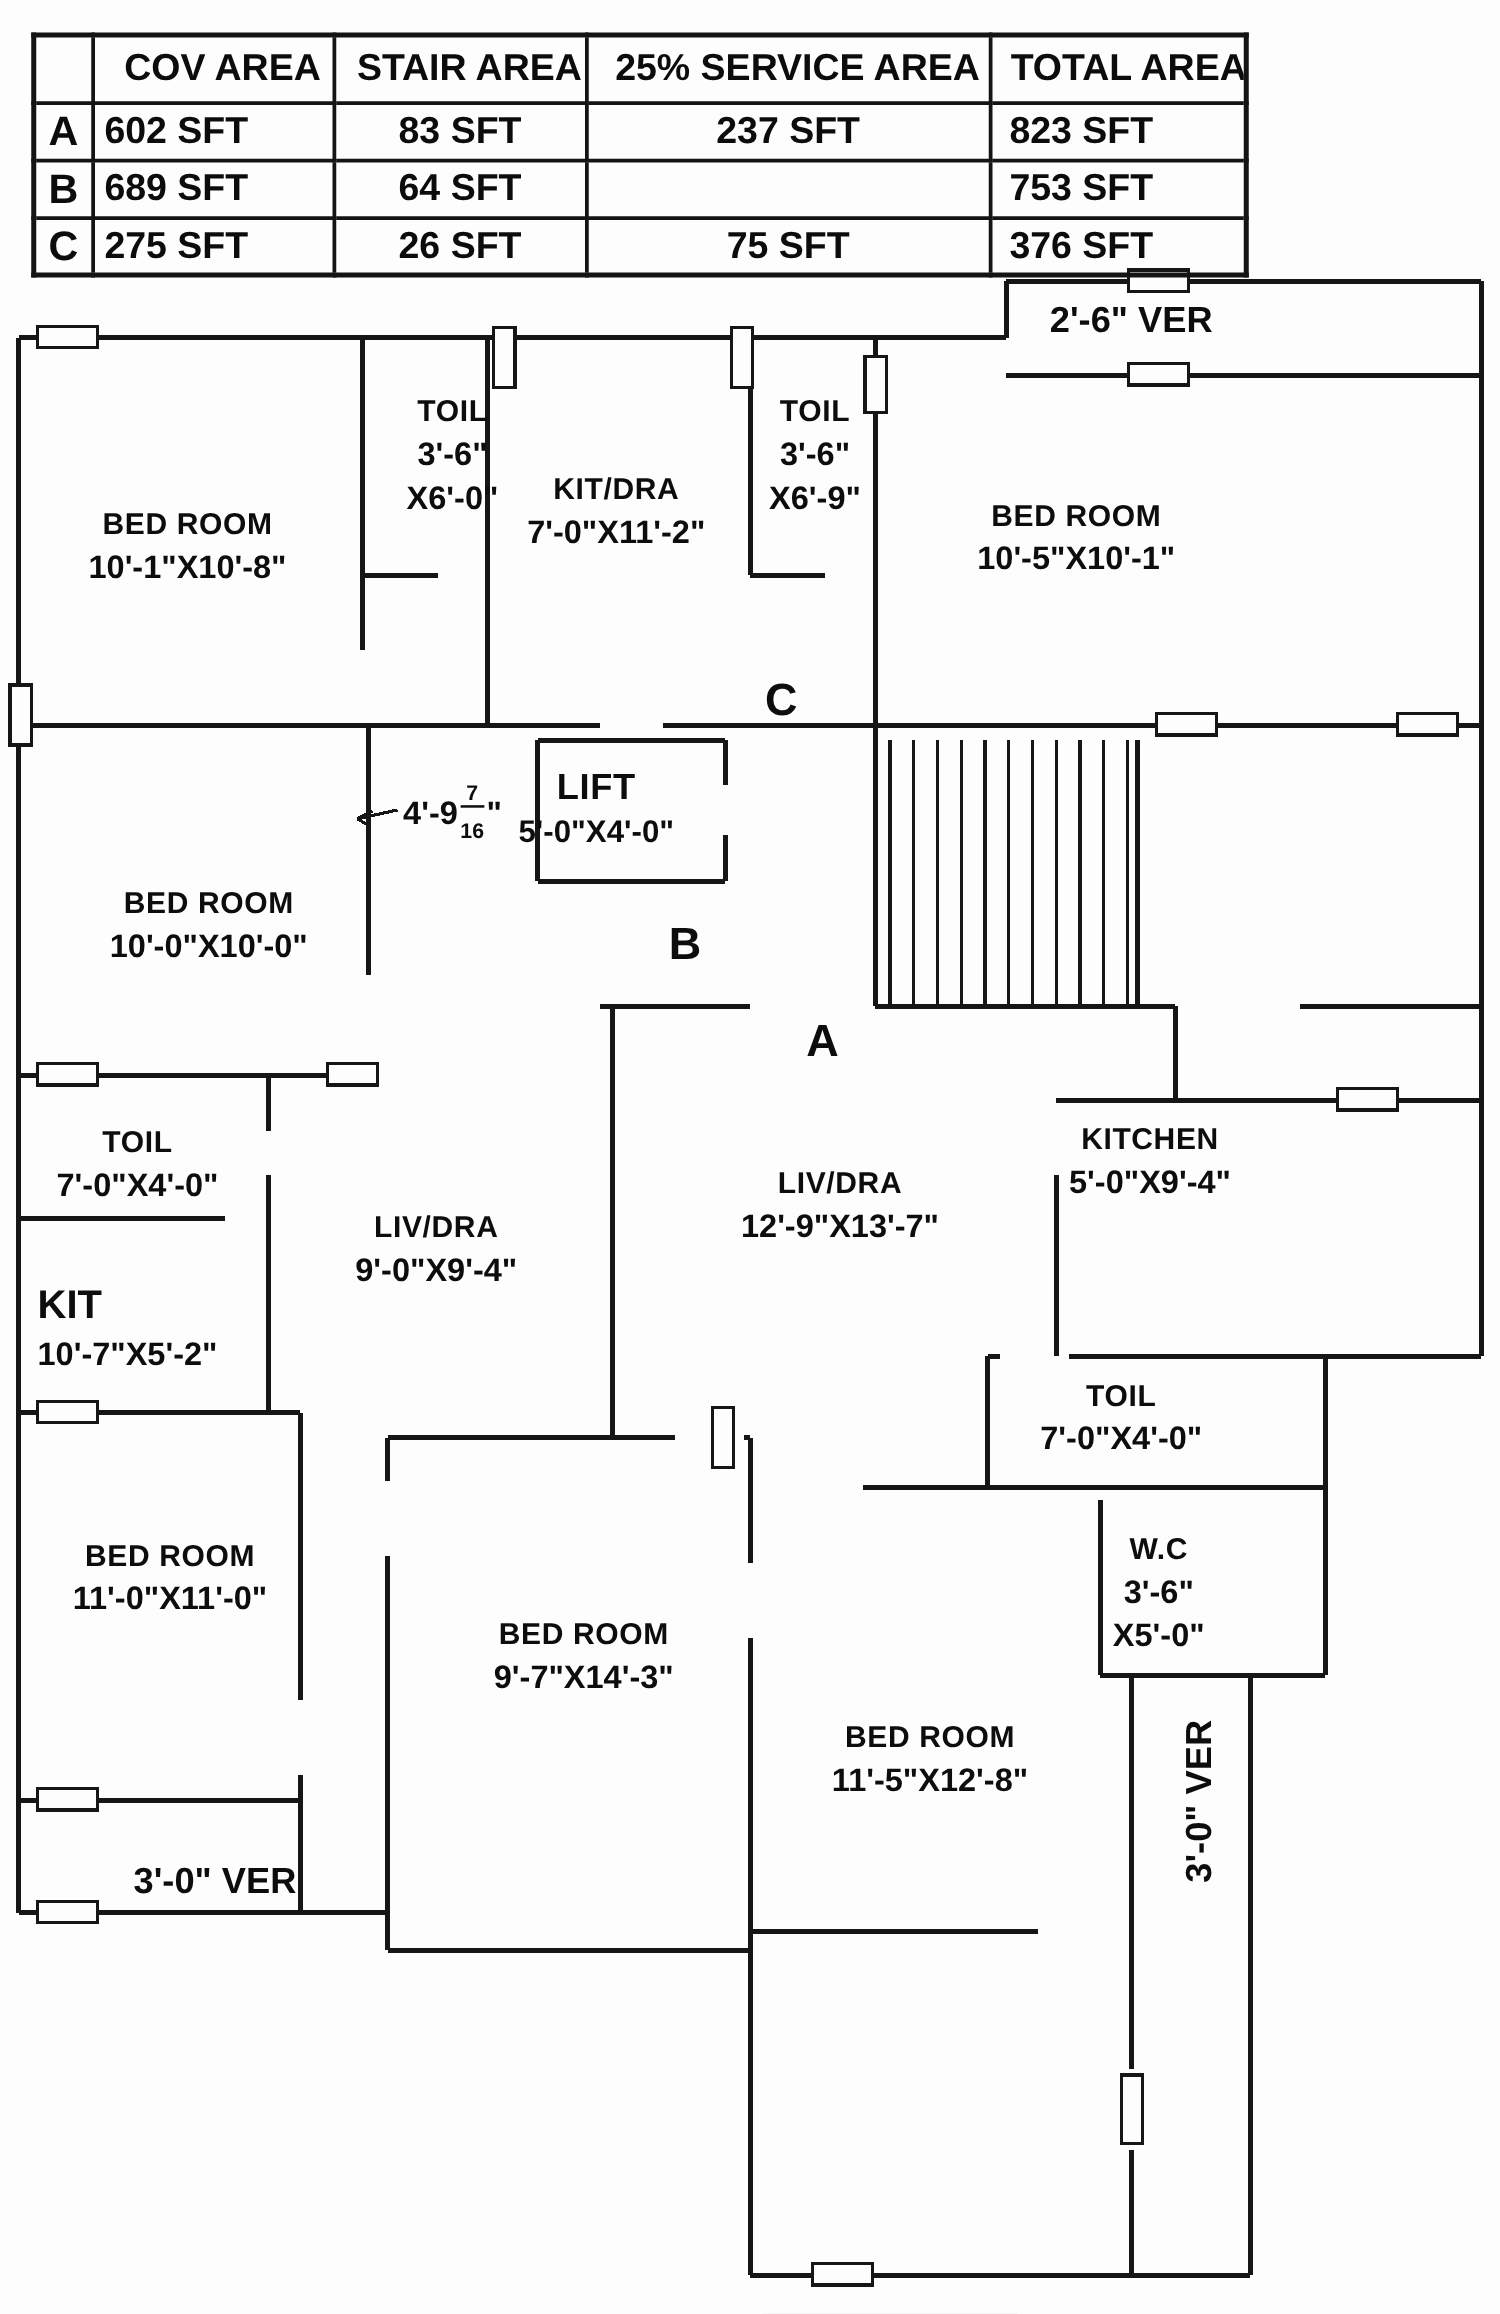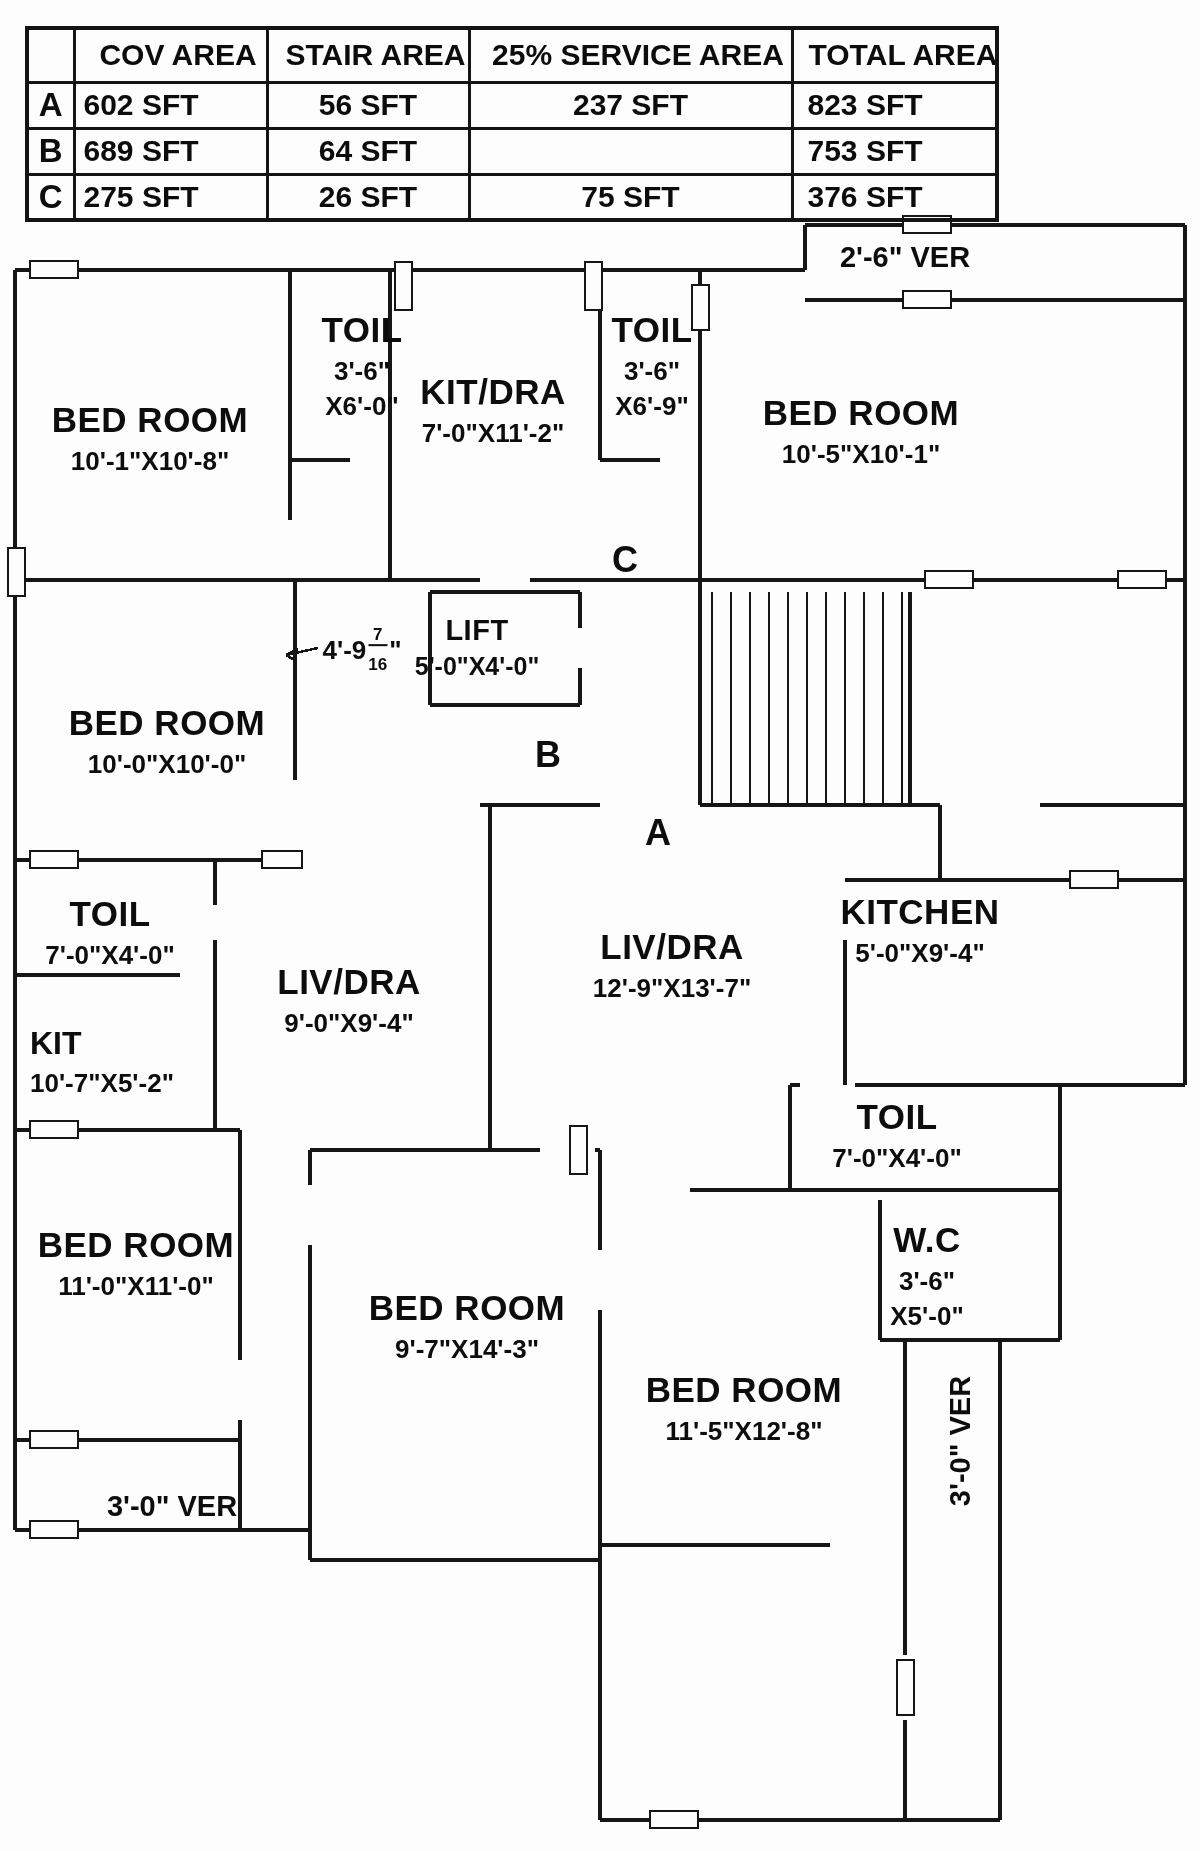--- a/index.html
+++ b/index.html
@@ -17,21 +17,21 @@
   .c-unit{text-align:center;font-size:33px}
   .c-cov{text-align:left;padding-left:8px}
   .c-stair{text-align:center}
   .c-serv{text-align:center}
   .c-total{text-align:left;padding-left:14px}
   .h-center{text-align:center;padding-left:15px}
 
   
   .lbl{position:absolute;transform:translate(-50%,-50%);text-align:center;font-weight:bold;
        white-space:nowrap;line-height:1.34;color:#0d0d0d}
-  .lbl .nm{font-size:35px;letter-spacing:.5px}
+  .lbl .nm{font-size:24px;letter-spacing:.5px}
   .lbl .dm{font-size:26px}
   .unit{position:absolute;transform:translate(-50%,-50%);font-weight:bold;font-size:36px;color:#0d0d0d}
   .ver{position:absolute;transform:translate(-50%,-50%);font-weight:bold;font-size:29px;color:#0d0d0d;white-space:nowrap}
   .ver.rot{transform:translate(-50%,-50%) rotate(-90deg)}
   .lbl-left{position:absolute;text-align:left;font-weight:bold;line-height:1.36;color:#0d0d0d;white-space:nowrap}
   .lbl-left .nm{font-size:32px}
   .lbl-left .dm{font-size:26px}
   .dimnote{position:absolute;transform:translate(-50%,-50%);font-weight:bold;font-size:26px;color:#0d0d0d;white-space:nowrap}
   .frac{display:inline-flex;flex-direction:column;vertical-align:middle;font-size:17px;line-height:1.05;
         text-align:center;margin:0 2px;position:relative;top:-2px}
@@ -170,21 +170,21 @@
         <tr class="hdr">
       <td class="c-unit"></td>
       <td class="h-center">COV AREA</td>
       <td class="h-center">STAIR AREA</td>
       <td class="h-center">25% SERVICE AREA</td>
       <td class="h-center">TOTAL AREA</td>
     </tr>
     <tr>
       <td class="c-unit">A</td>
       <td class="c-cov">602 SFT</td>
-      <td class="c-stair">56 SFT</td>
+      <td class="c-stair">83 SFT</td>
       <td class="c-serv">237 SFT</td>
       <td class="c-total">823 SFT</td>
     </tr>
     <tr>
       <td class="c-unit">B</td>
       <td class="c-cov">689 SFT</td>
       <td class="c-stair">64 SFT</td>
       <td class="c-serv"></td>
       <td class="c-total">753 SFT</td>
     </tr>

